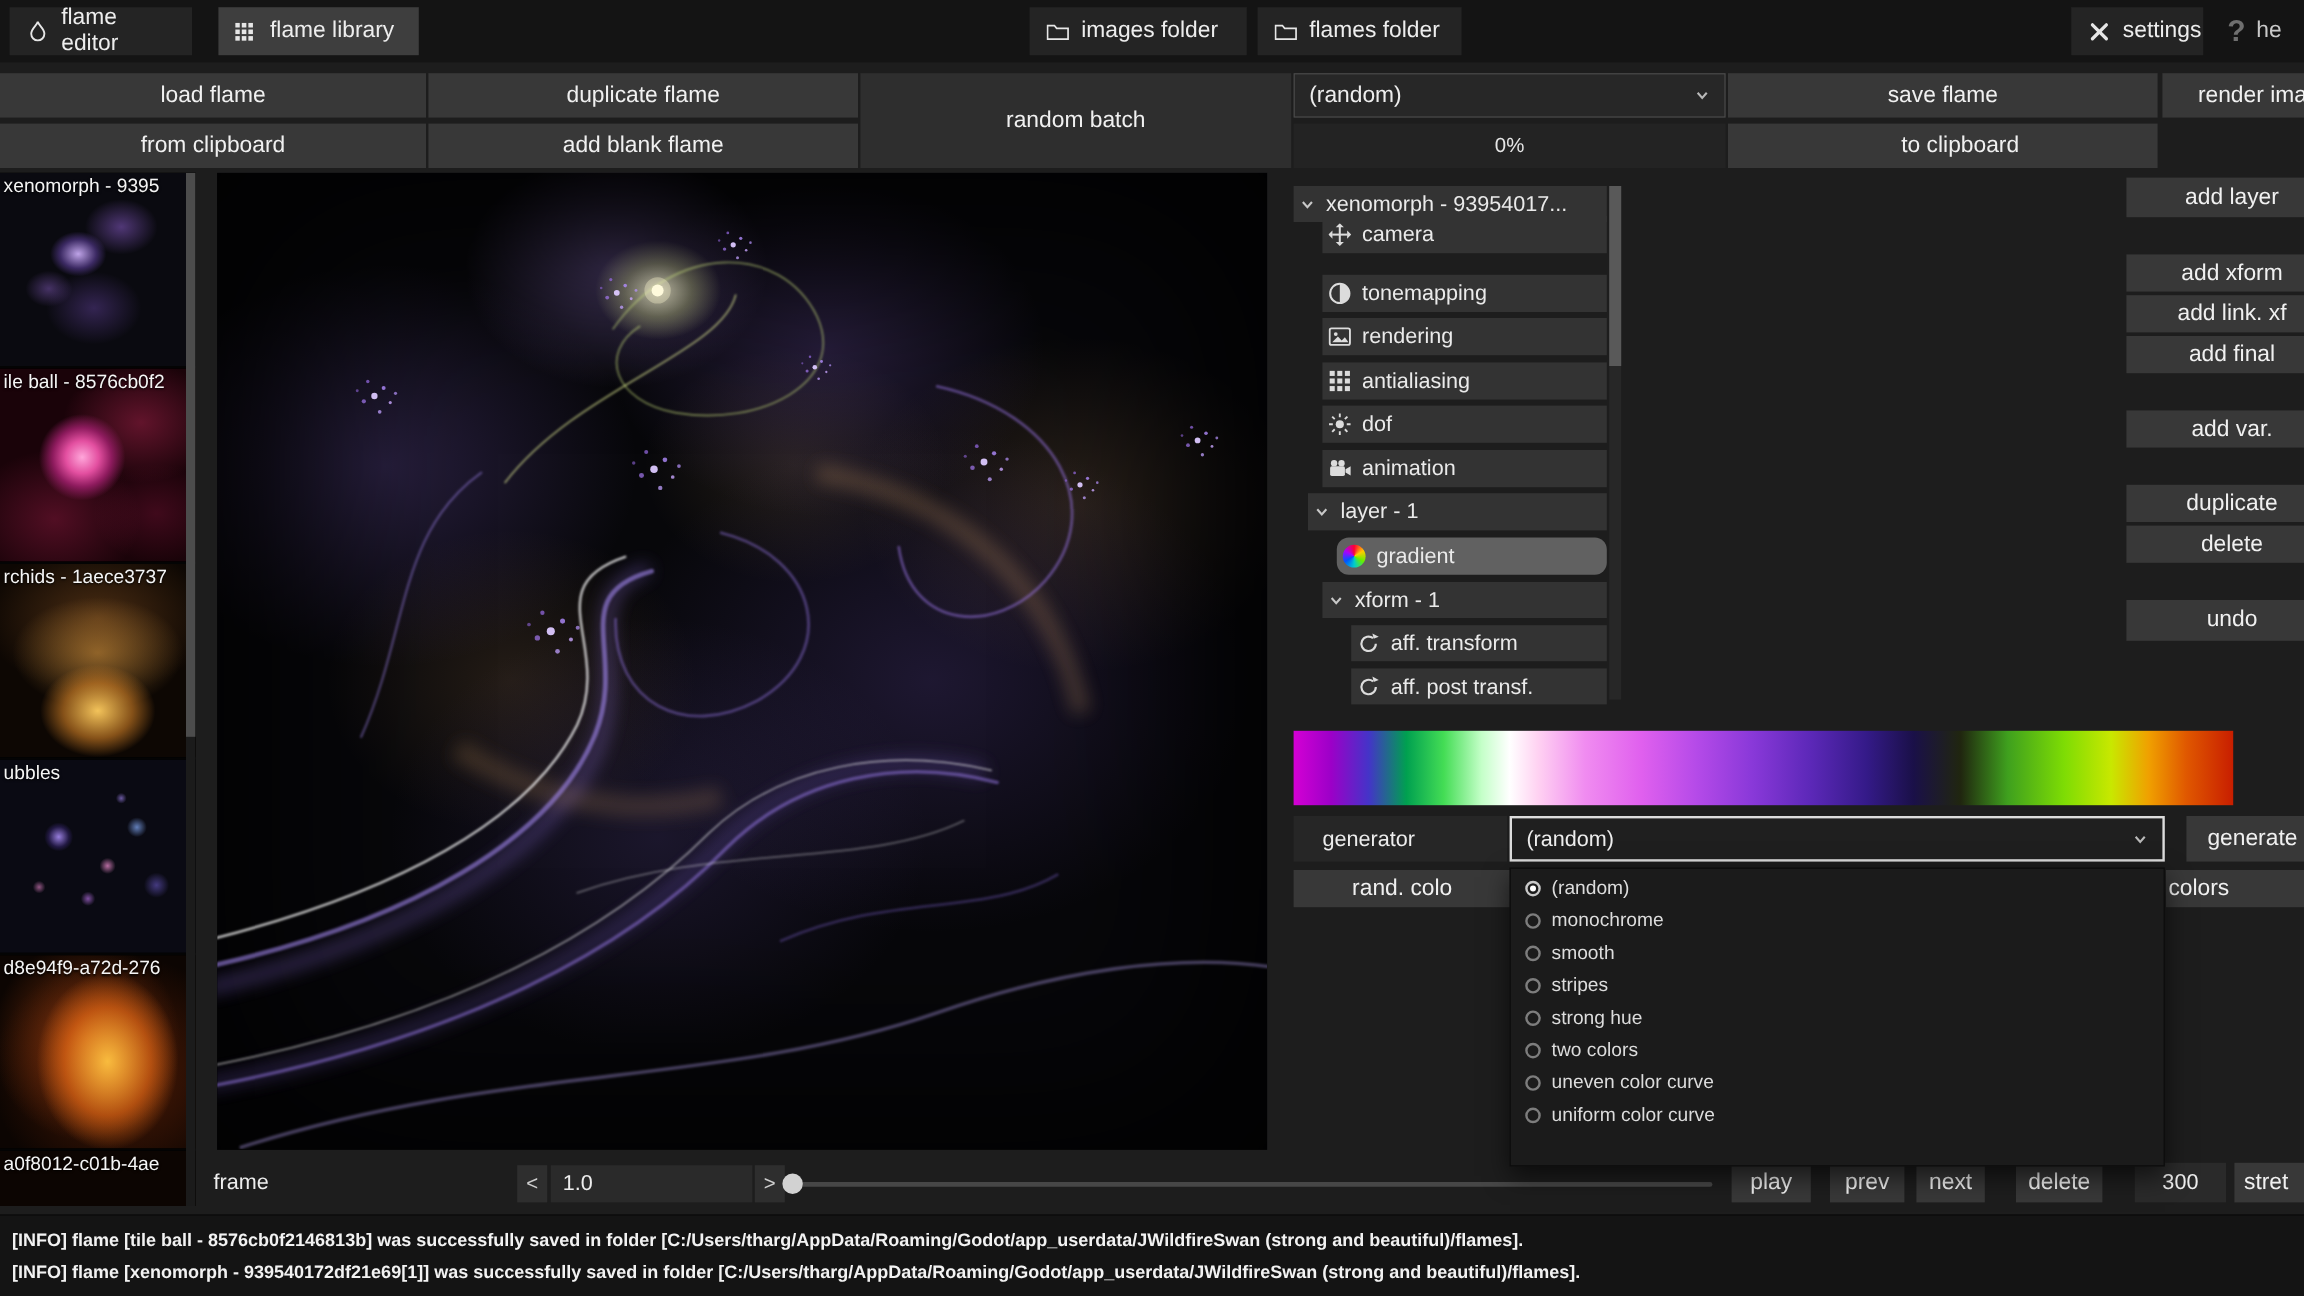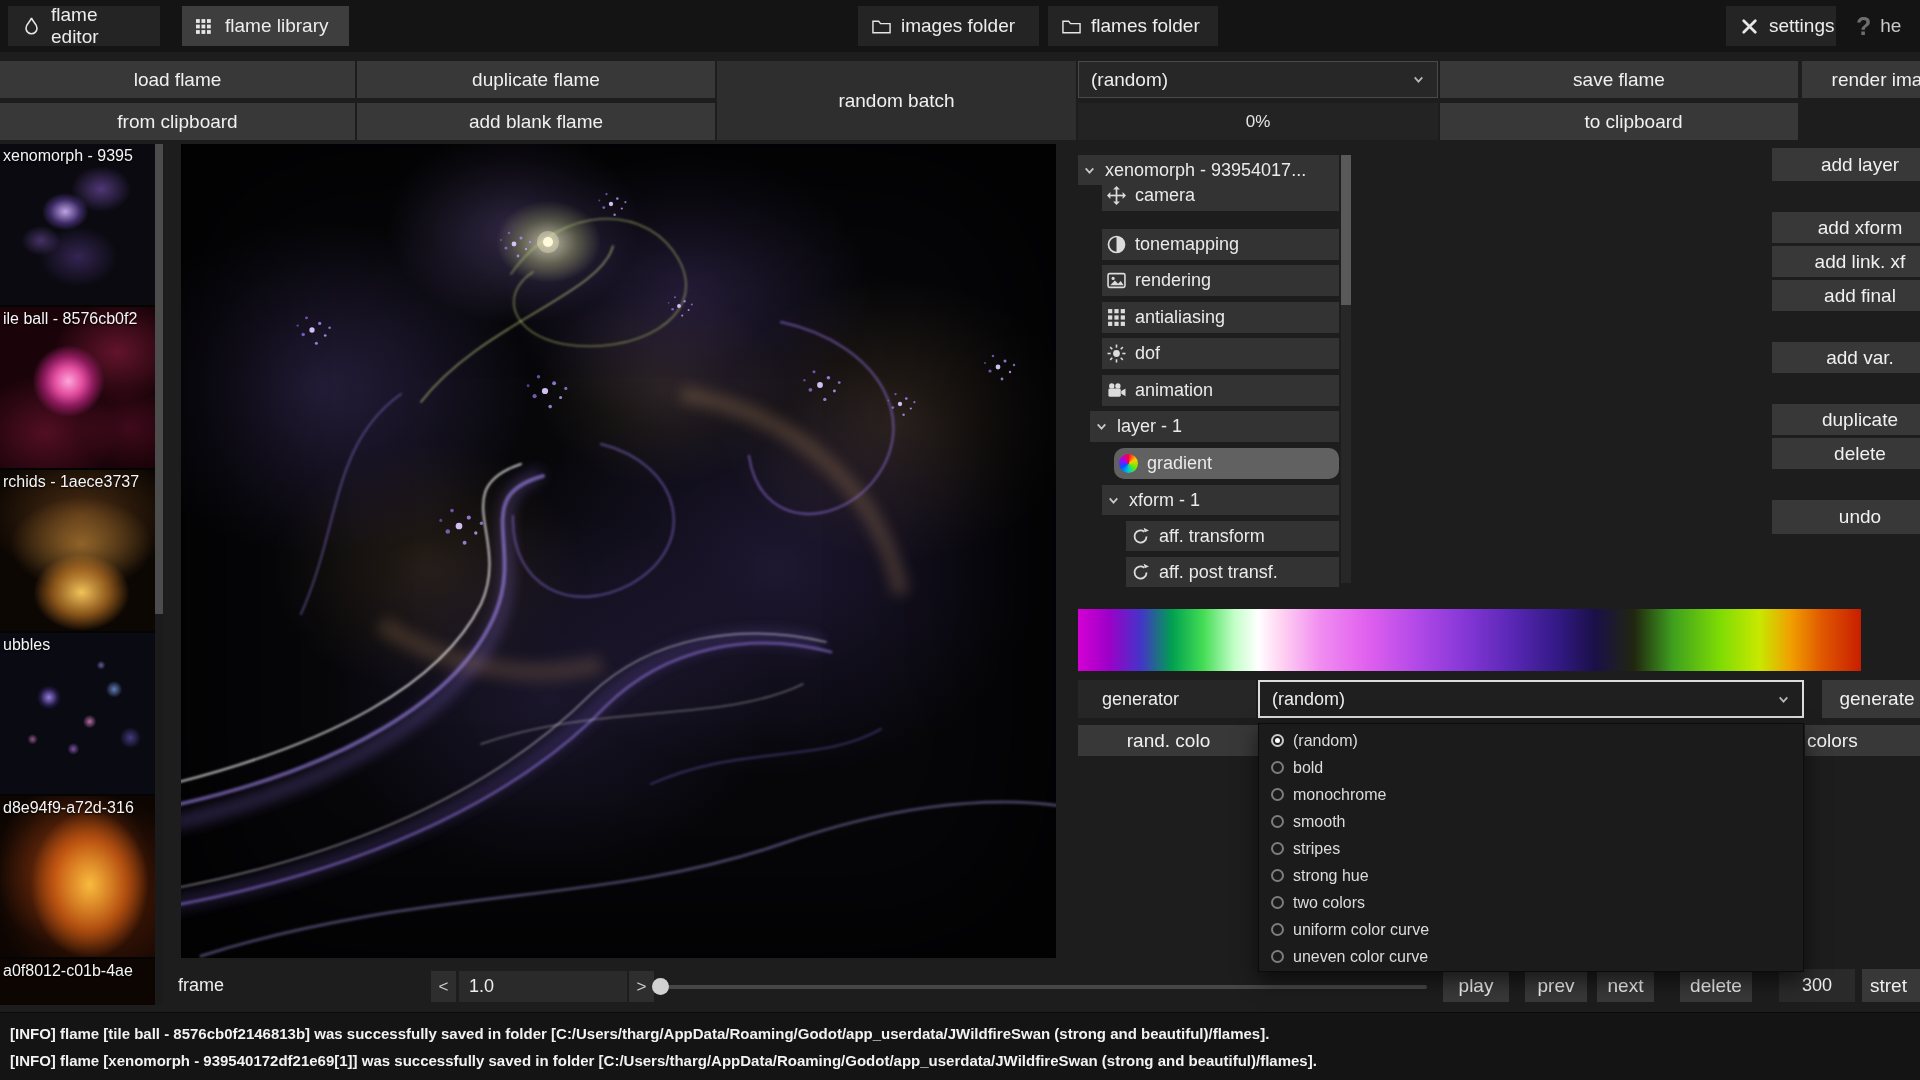--- a/index.html
+++ b/index.html
@@ -233,21 +233,21 @@
     <div class="lib-item">
       <div class="thumb thumb3"></div>
       <div class="lib-label">rchids - 1aece3737</div>
     </div>
     <div class="lib-item">
       <div class="thumb thumb4"></div>
       <div class="lib-label">ubbles</div>
     </div>
     <div class="lib-item">
       <div class="thumb thumb5"></div>
-      <div class="lib-label">d8e94f9-a72d-316</div>
+      <div class="lib-label">d8e94f9-a72d-276</div>
     </div>
     <div class="lib-item">
       <div class="thumb thumb6"></div>
       <div class="lib-label">a0f8012-c01b-4ae</div>
     </div>
     <div class="side-scroll">
         <div class="sthumb"></div>
       </div>
   </div>
 
@@ -464,49 +464,45 @@
       <span>generate</span>
     </div>
 
   <div class="dd-list">
     <div class="dd-opt">
         <span class="radio on"></span>
         <span>(random)</span>
       </div>
     <div class="dd-opt">
         <span class="radio"></span>
-        <span>bold</span>
-      </div>
-    <div class="dd-opt">
-        <span class="radio"></span>
         <span>monochrome</span>
       </div>
     <div class="dd-opt">
         <span class="radio"></span>
         <span>smooth</span>
       </div>
     <div class="dd-opt">
         <span class="radio"></span>
         <span>stripes</span>
       </div>
     <div class="dd-opt">
         <span class="radio"></span>
         <span>strong hue</span>
       </div>
     <div class="dd-opt">
         <span class="radio"></span>
         <span>two colors</span>
       </div>
     <div class="dd-opt">
         <span class="radio"></span>
+        <span>uneven color curve</span>
+      </div>
+    <div class="dd-opt">
+        <span class="radio"></span>
         <span>uniform color curve</span>
-      </div>
-    <div class="dd-opt">
-        <span class="radio"></span>
-        <span>uneven color curve</span>
       </div>
   </div>
 
   <span style="position:absolute;left:178px;top:975px;font-size:18px;">frame</span>
   <div class="btn" style="left:431px;top:971px;width:25px;height:31px;background:#2e2e2e;font-size:17px;color:#cfcfcf;">
       <span>&lt;</span>
     </div>
   <input class="num-input" style="left: 459px; top: 971px; width: 168px; height: 31px;" value="1.0">
   <div class="btn" style="left:629px;top:971px;width:25px;height:31px;background:#2e2e2e;font-size:17px;color:#cfcfcf;">
       <span>&gt;</span>

